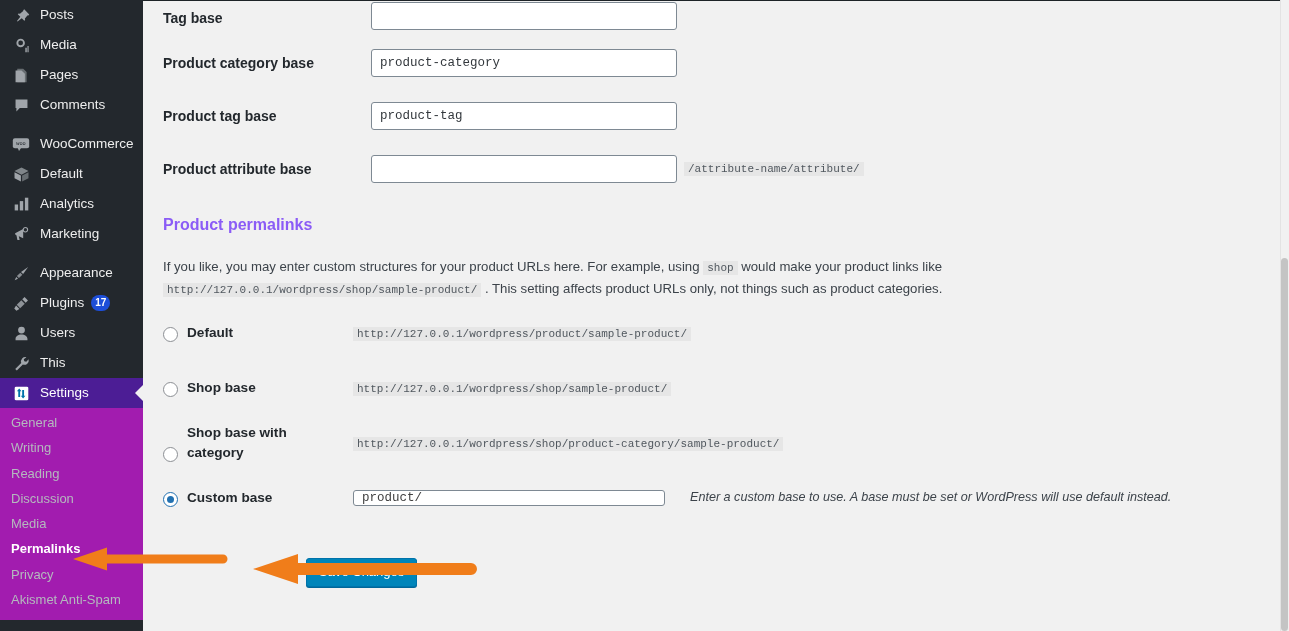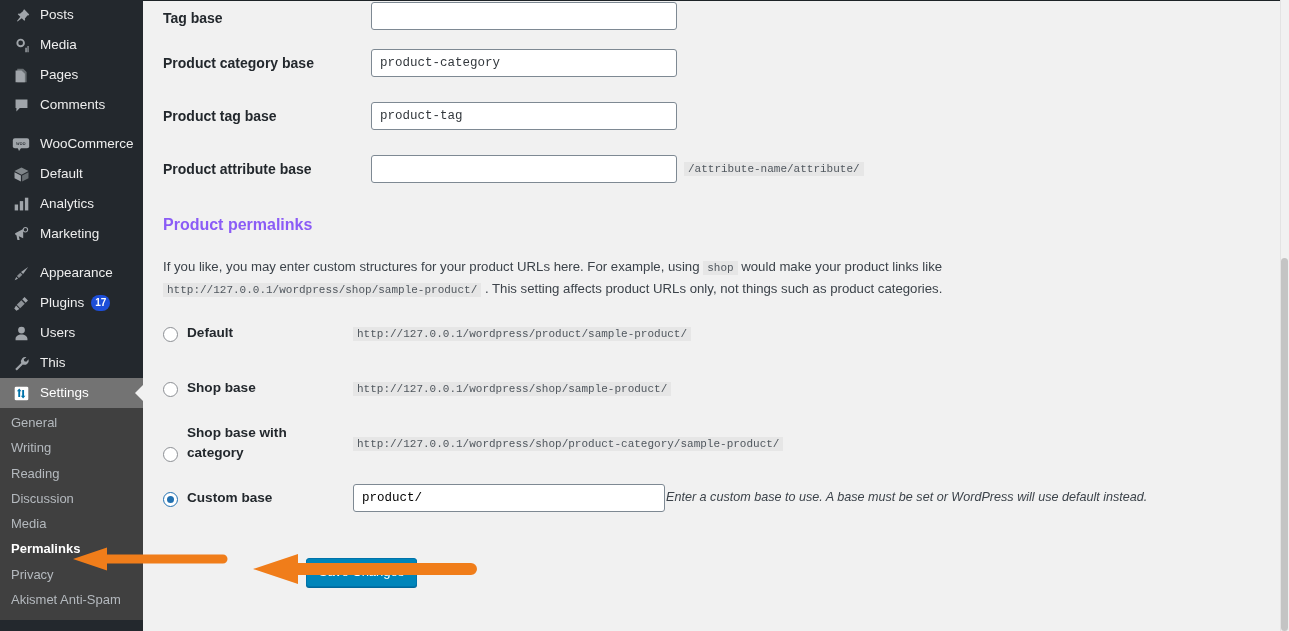--- a/index.html
+++ b/index.html
@@ -45,21 +45,21 @@
     height: 20px;
     margin-right: 9px;
     flex: 0 0 20px;
     display: flex;
     align-items: center;
     justify-content: center;
     color: #a0a5aa;
   }
   .menu-item .mi-label { white-space: nowrap; }
   .menu-item.active {
-    background: #737373;
+    background: #4c1d95;
     color: #fff;
     font-weight: 400;
   }
   .menu-item.active .mi-icon { color: #fff; }
   .menu-item.active::after {
     content: "";
     position: absolute;
     right: 0; top: 50%;
     margin-top: -8px;
     border-style: solid;
@@ -77,21 +77,21 @@
     height: 16px;
     padding: 0 4px;
     border-radius: 9px;
     text-align: center;
     margin-left: 7px;
     box-sizing: border-box;
     font-weight: 600;
   }
   
   .submenu {
-    background: #404040;
+    background: #a21caf;
     padding: 2px 0 8px 0;
   }
   .submenu-item {
     display: block;
     height: 25.3px;
     line-height: 25.3px;
     padding-left: 11px;
     color: #b4b9be;
     font-size: 13px;
     white-space: nowrap;
@@ -220,36 +220,36 @@
     position: absolute;
     left: 50%; top: 50%;
     width: 7px; height: 7px;
     margin: -3.5px 0 0 -3.5px;
     border-radius: 50%;
     background: #2271b1;
   }
   .radio-td { vertical-align: middle; padding: 0; }
   .custom-row-input {
     width: 312px;
-    height: 28px;
+    height: 16px;
     box-sizing: border-box;
     padding: 0 8px;
     border: 1px solid #7e8993;
     border-radius: 3px;
     background: #fff;
     font-family: "Liberation Mono", monospace;
     font-size: 12.5px;
-    color: #000000;
+    color: #404040;
     outline: none;
   }
   .custom-hint {
     font-style: italic;
     font-size: 12.6px;
     color: #3c434a;
-    margin-left: 1px;
+    margin-left: 25px;
   }
   .submit-btn {
     position: absolute;
     left: 163px;
     top: 558px;
     background: #0085ba;
     border: 1px solid #0073aa;
     border-radius: 3px;
     color: #fff;
     font-family: "Liberation Sans", sans-serif;

